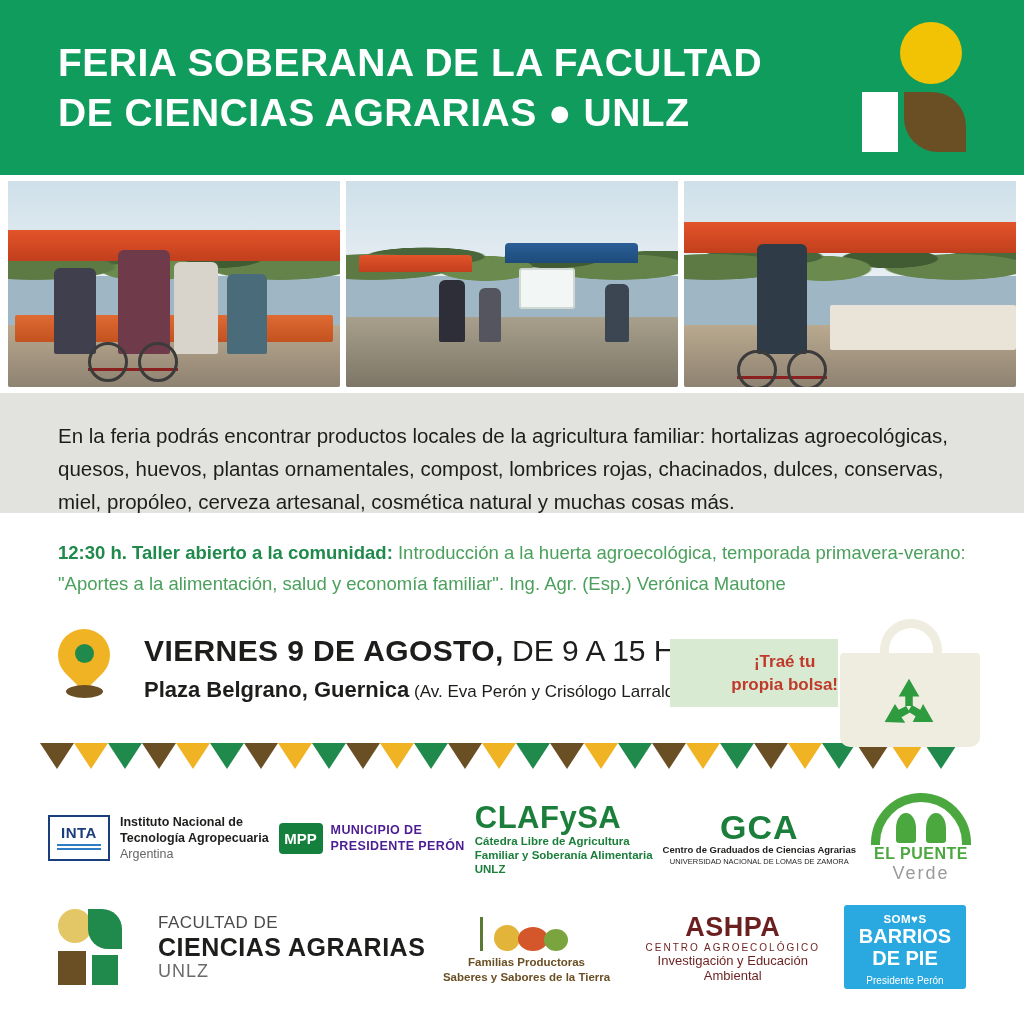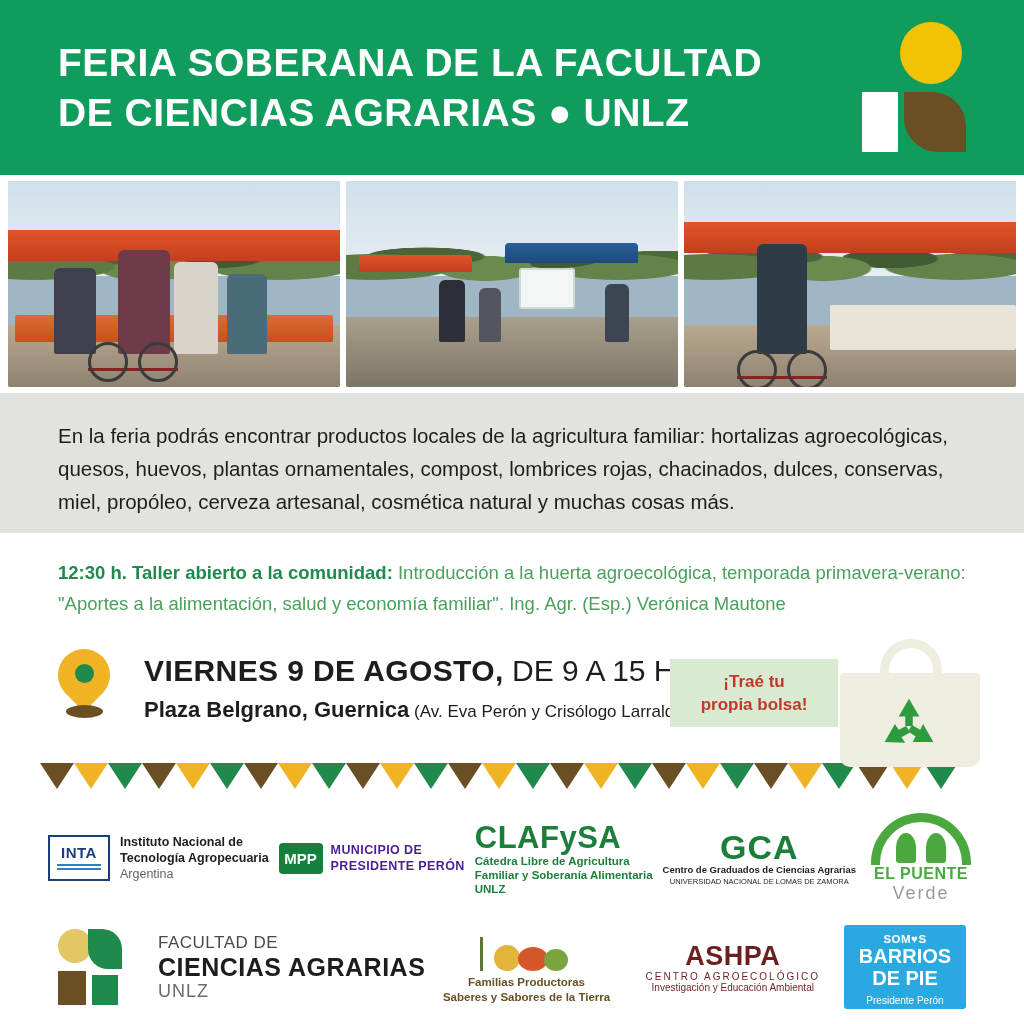--- a/index.html
+++ b/index.html
@@ -91,21 +91,21 @@
     content:""; position:absolute; bottom:-14px; width:34px; height:34px;
     border:3px solid #3b3b3b; border-radius:50%;
   }
   .bike:before { left:0; } .bike:after { right:0; }
   .sign { position:absolute; background:#f2f6f4; border:2px solid #cfd8d2; border-radius:3px; }
 
   
   .desc {
     background: #e2e2df;
     padding: 26px 58px 30px 58px;
-    height: 140px;
+    height: 120px;
   }
   .desc p {
     color: #1d1d1b;
     font-size: 20.5px;
     line-height: 33px;
   }
 
   
   .workshop {
     background: #ffffff;
@@ -155,21 +155,21 @@
   .event-line2 .addr { font-size: 17px; }
 
   .bag-area {
     position: absolute; right: 34px; top: 10px;
     width: 320px; height: 120px;
   }
   .bag-note {
     position: absolute; left: 0; top: 22px;
     width: 168px; height: 68px;
     background: #d9ead2;
-    display: flex; align-items: center; justify-content: center;
+    display: flex; align-items: center; justify-content: flex-end;
     text-align: center;
     color: #c0392b; font-weight: bold; font-size: 17px; line-height: 23px;
   }
   .bag {
     position: absolute; right: 10px; top: 0;
     width: 140px; height: 130px;
   }
   .bag-body {
     position: absolute; left: 0; top: 36px;
     width: 140px; height: 94px;
@@ -274,21 +274,21 @@
   .fam-art .f1 { left: 62px; width: 26px; height: 26px; background: #e2b43a; }
   .fam-art .f2 { left: 86px; width: 30px; height: 24px; background: #d4572c; }
   .fam-art .f3 { left: 112px; width: 24px; height: 22px; background: #7aa43d; }
   .fam-stem { position:absolute; left: 48px; bottom: 4px; width: 3px; height: 34px; background:#5a7a34; }
   .familias .t1 { font-size: 11.5px; font-weight: bold; color: #6b4f24; line-height: 15px; }
   .familias .t2 { font-size: 11.5px; font-weight: bold; color: #6b4f24; line-height: 15px; }
 
   .ashpa { text-align: center; width: 210px; }
   .ashpa .big { font-size: 27px; font-weight: bold; color: #6b1f1f; letter-spacing: .5px; line-height: 30px; }
   .ashpa .m1 { font-size: 10px; color: #6b1f1f; letter-spacing: 2px; }
-  .ashpa .m2 { font-size: 10px; color: #6b1f1f; }
+  .ashpa .m2 { font-size: 13px; color: #6b1f1f; }
 
   .barrios {
     width: 122px; height: 84px; background: #2aa9e0; border-radius: 3px;
     color: #fff; text-align: center; padding-top: 8px;
   }
   .barrios .s1 { font-size: 11.5px; font-weight: bold; letter-spacing: .5px; }
   .barrios .s2 { font-size: 20px; font-weight: bold; line-height: 22px; }
   .barrios .s3 { font-size: 10px; margin-top: 6px; }
 </style>
 </head>

